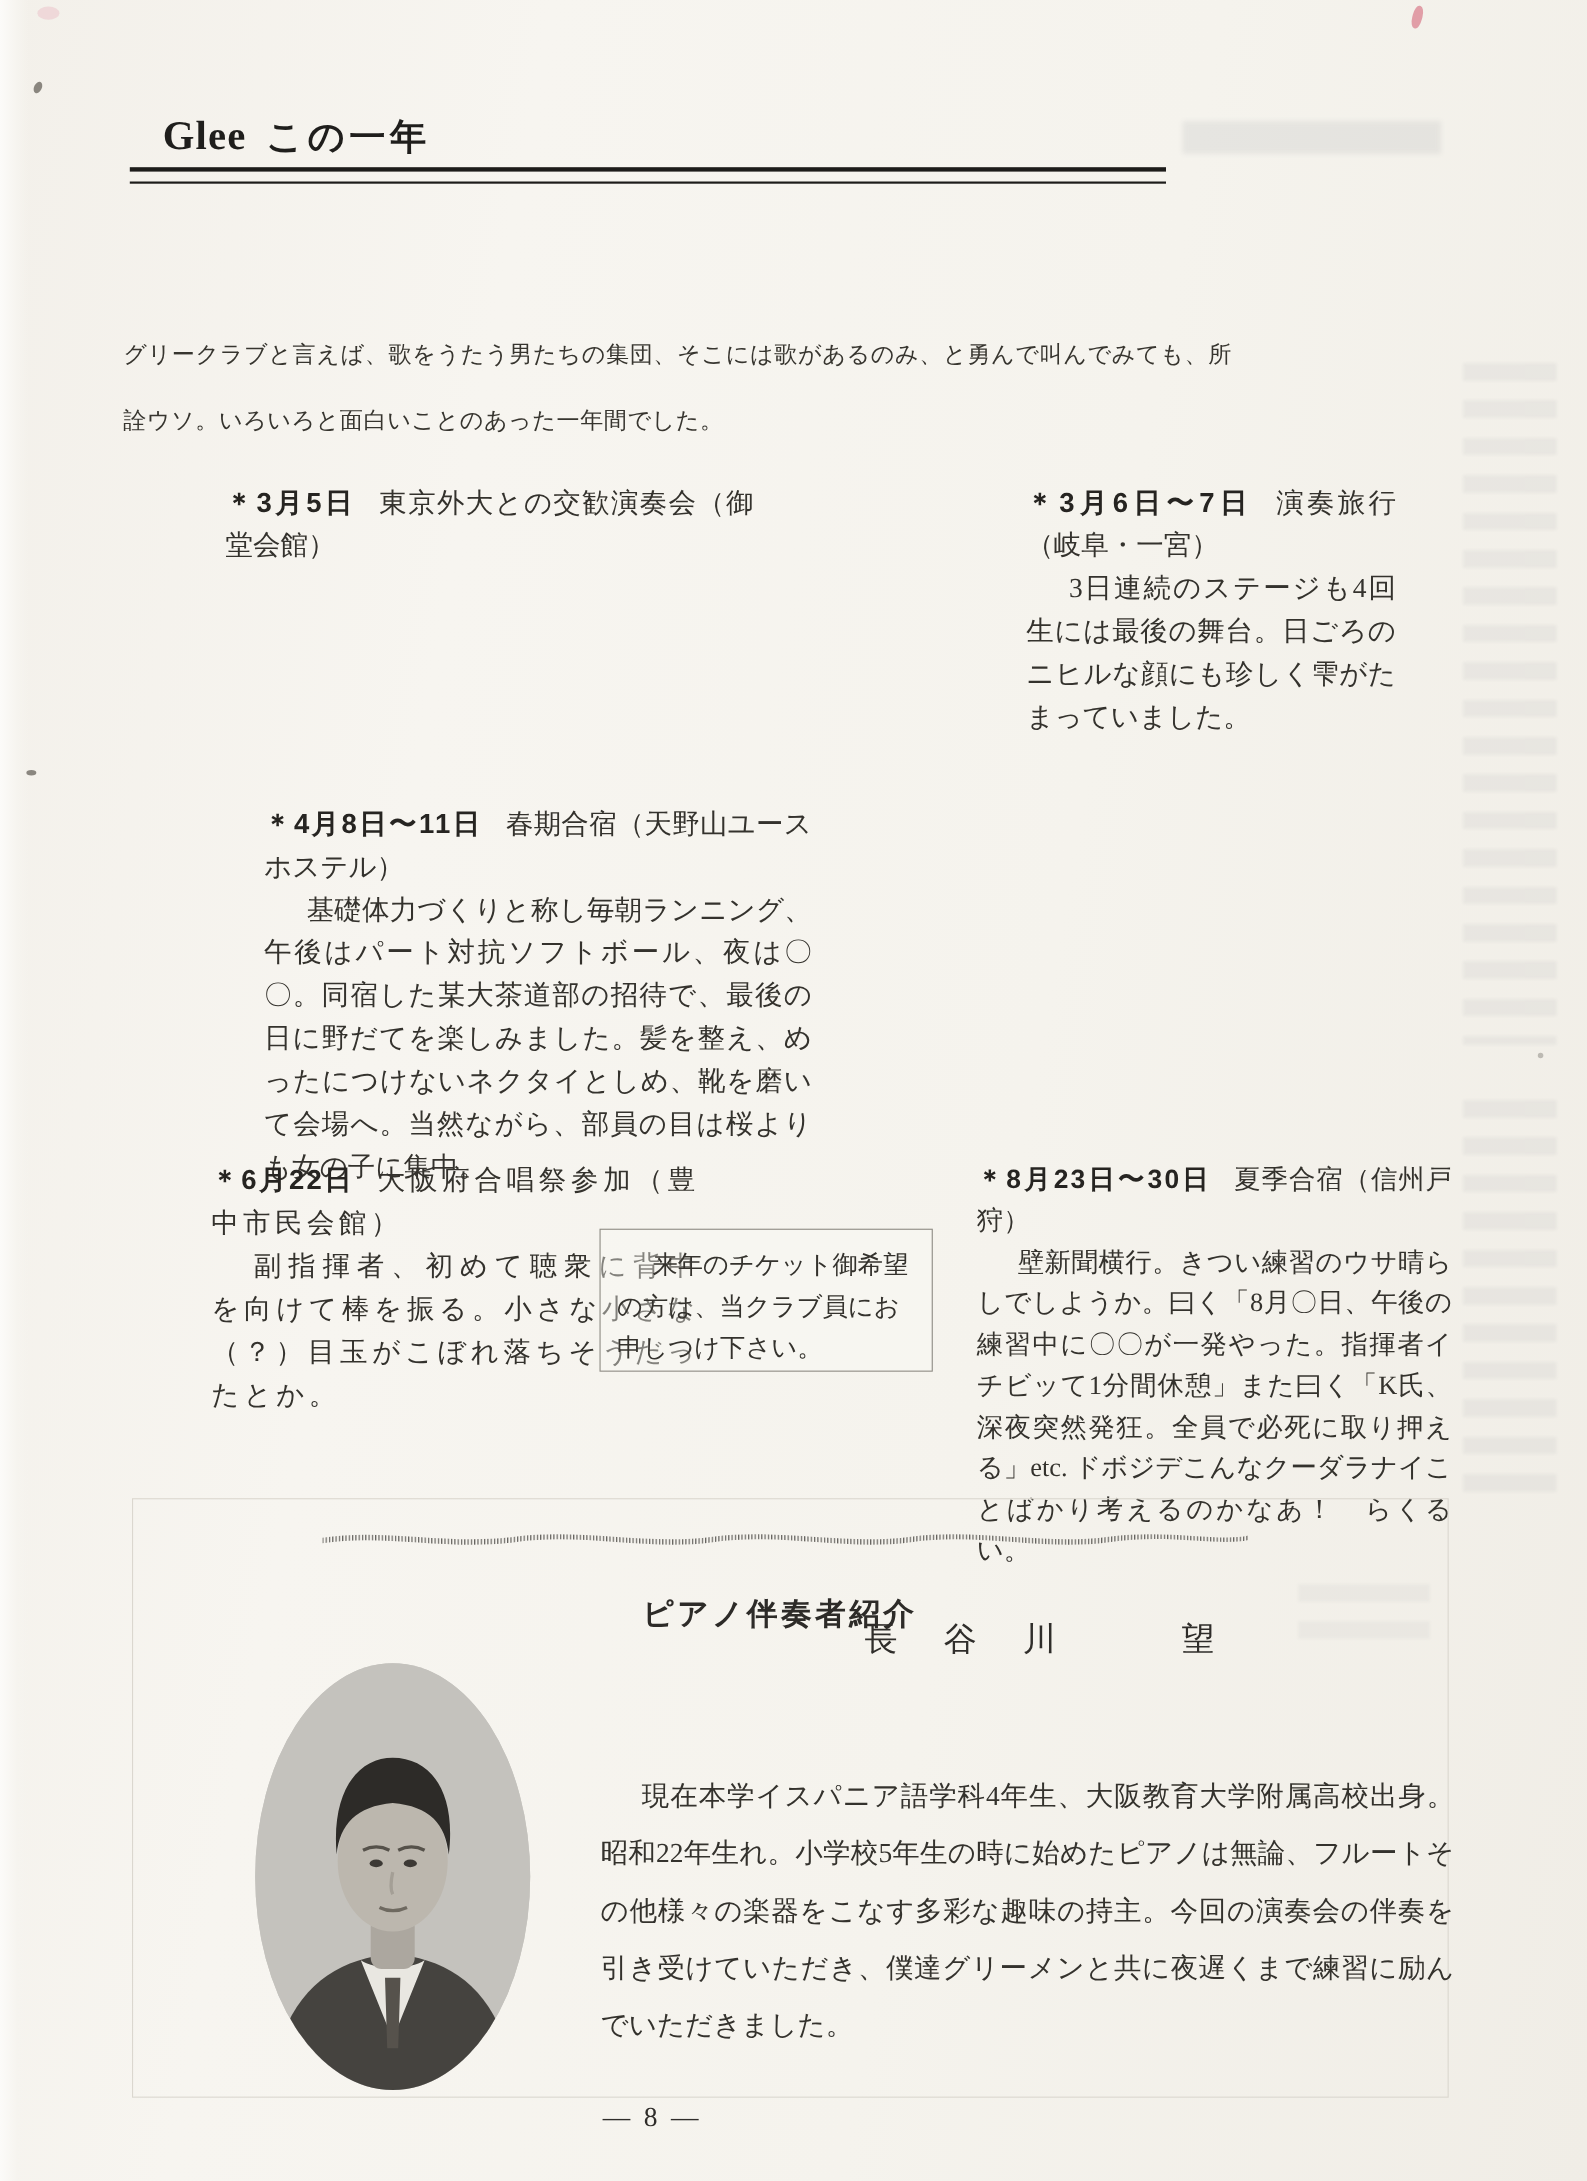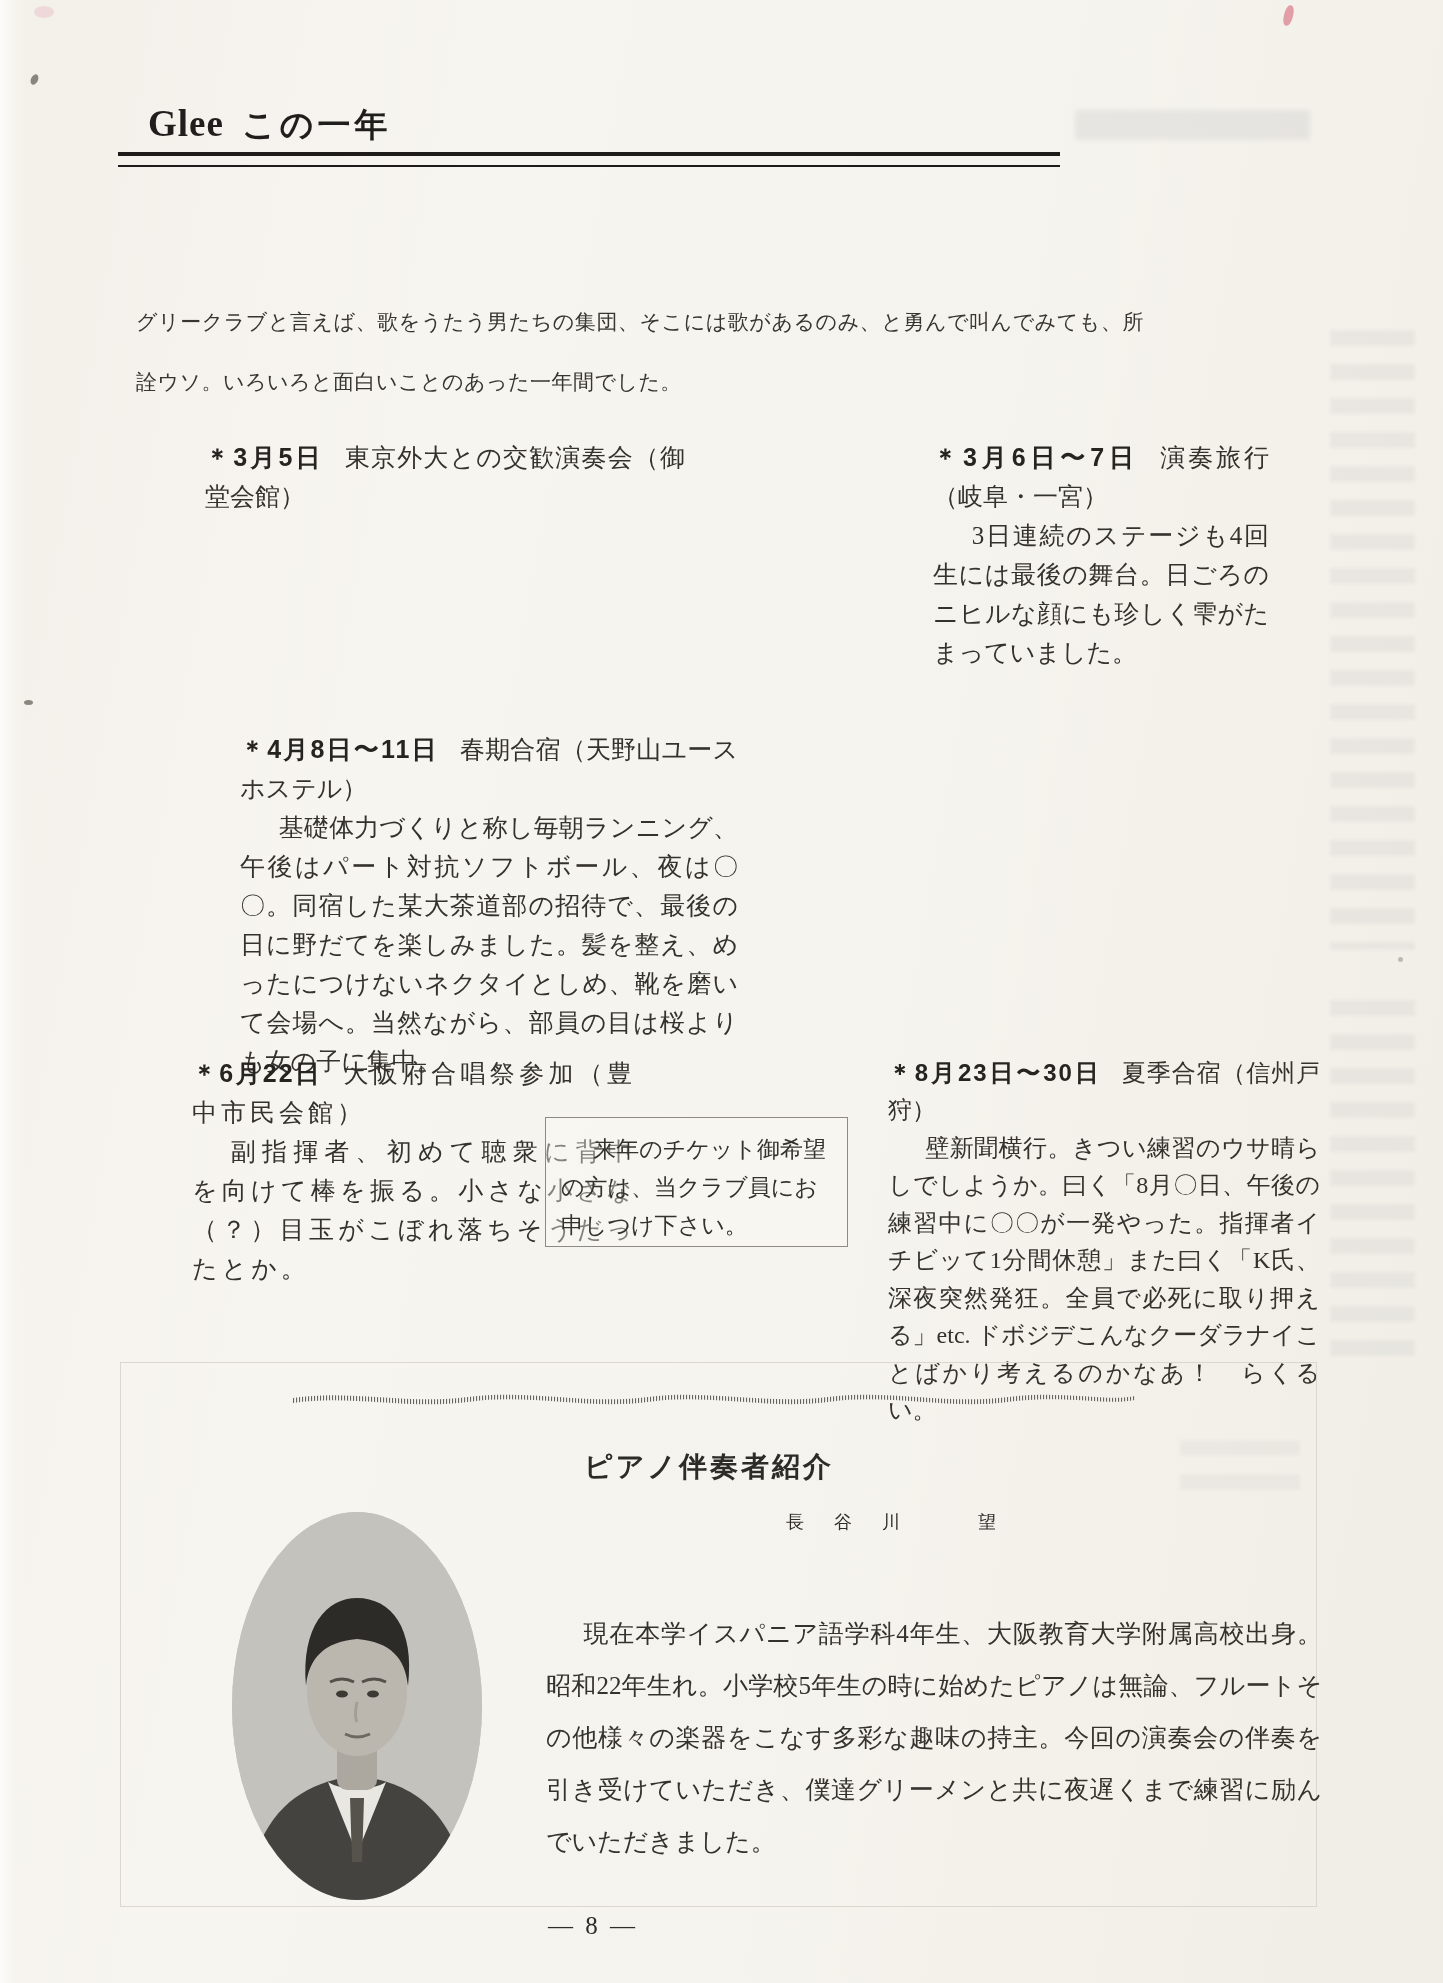--- a/index.html
+++ b/index.html
@@ -40,21 +40,21 @@
     font-size:37px; font-weight:bold; letter-spacing:1px; color:#1f1e1c;
   }
   .page-title .title-ja { margin-left:18px; font-size:33px; letter-spacing:4px;
     font-family:"Liberation Sans","DejaVu Sans",sans-serif; }
   .title-rule {
     position:absolute; left:118px; top:152px; width:942px; height:15px;
     border-top:4px solid #1d1c1a; border-bottom:2px solid #1d1c1a;
   }
 
   .intro {
-    position:absolute; left:136px; top:292px; width:1008px;
+    position:absolute; left:112px; top:292px; width:1008px;
     font-size:21px; line-height:60px; letter-spacing:0.5px;
     text-align:justify; text-justify:inter-character; color:#37352f;
   }
 
   .entry { position:absolute; font-size:25px; line-height:1.56;
     text-align:justify; text-justify:inter-character; color:#34322d; }
   .entry-date { font-family:Liberation Sans, sans-serif;
     font-weight:bold; letter-spacing:2px; color:#262421; }
   .entry-title { margin-left:0.85em; }
   .entry-body { text-indent:1.55em; }
@@ -78,22 +78,22 @@
     border:1px solid #dbd7cf;
   }
   .wavy-divider { position:absolute; left:293px; top:1384px; width:842px; height:28px; }
 
   .pianist-heading {
     position:absolute; left:584px; top:1448px;
     font-family:"Liberation Sans","DejaVu Sans",sans-serif;
     font-size:28px; font-weight:600; letter-spacing:3px; color:#2d2b28;
   }
   .pianist-name {
-    position:absolute; left:786px; top:1510px;
-    font-size:18px; letter-spacing:6px; color:#2f2d2a;
+    position:absolute; left:786px; top:1470px;
+    font-size:30px; letter-spacing:6px; color:#2f2d2a;
   }
   .pianist-photo { position:absolute; left:231px; top:1510px; width:253px; height:392px; }
   .pianist-bio {
     position:absolute; left:498px; top:1608px; width:776px;
     font-size:25px; line-height:2.08; text-indent:1.5em;
     text-align:justify; text-justify:inter-character; color:#34322d;margin-left:48px;
   }
   .page-number {
     position:absolute; left:518px; top:1912px; width:150px;
     text-align:center; font-size:25px; letter-spacing:3px; color:#2f2d2a;

